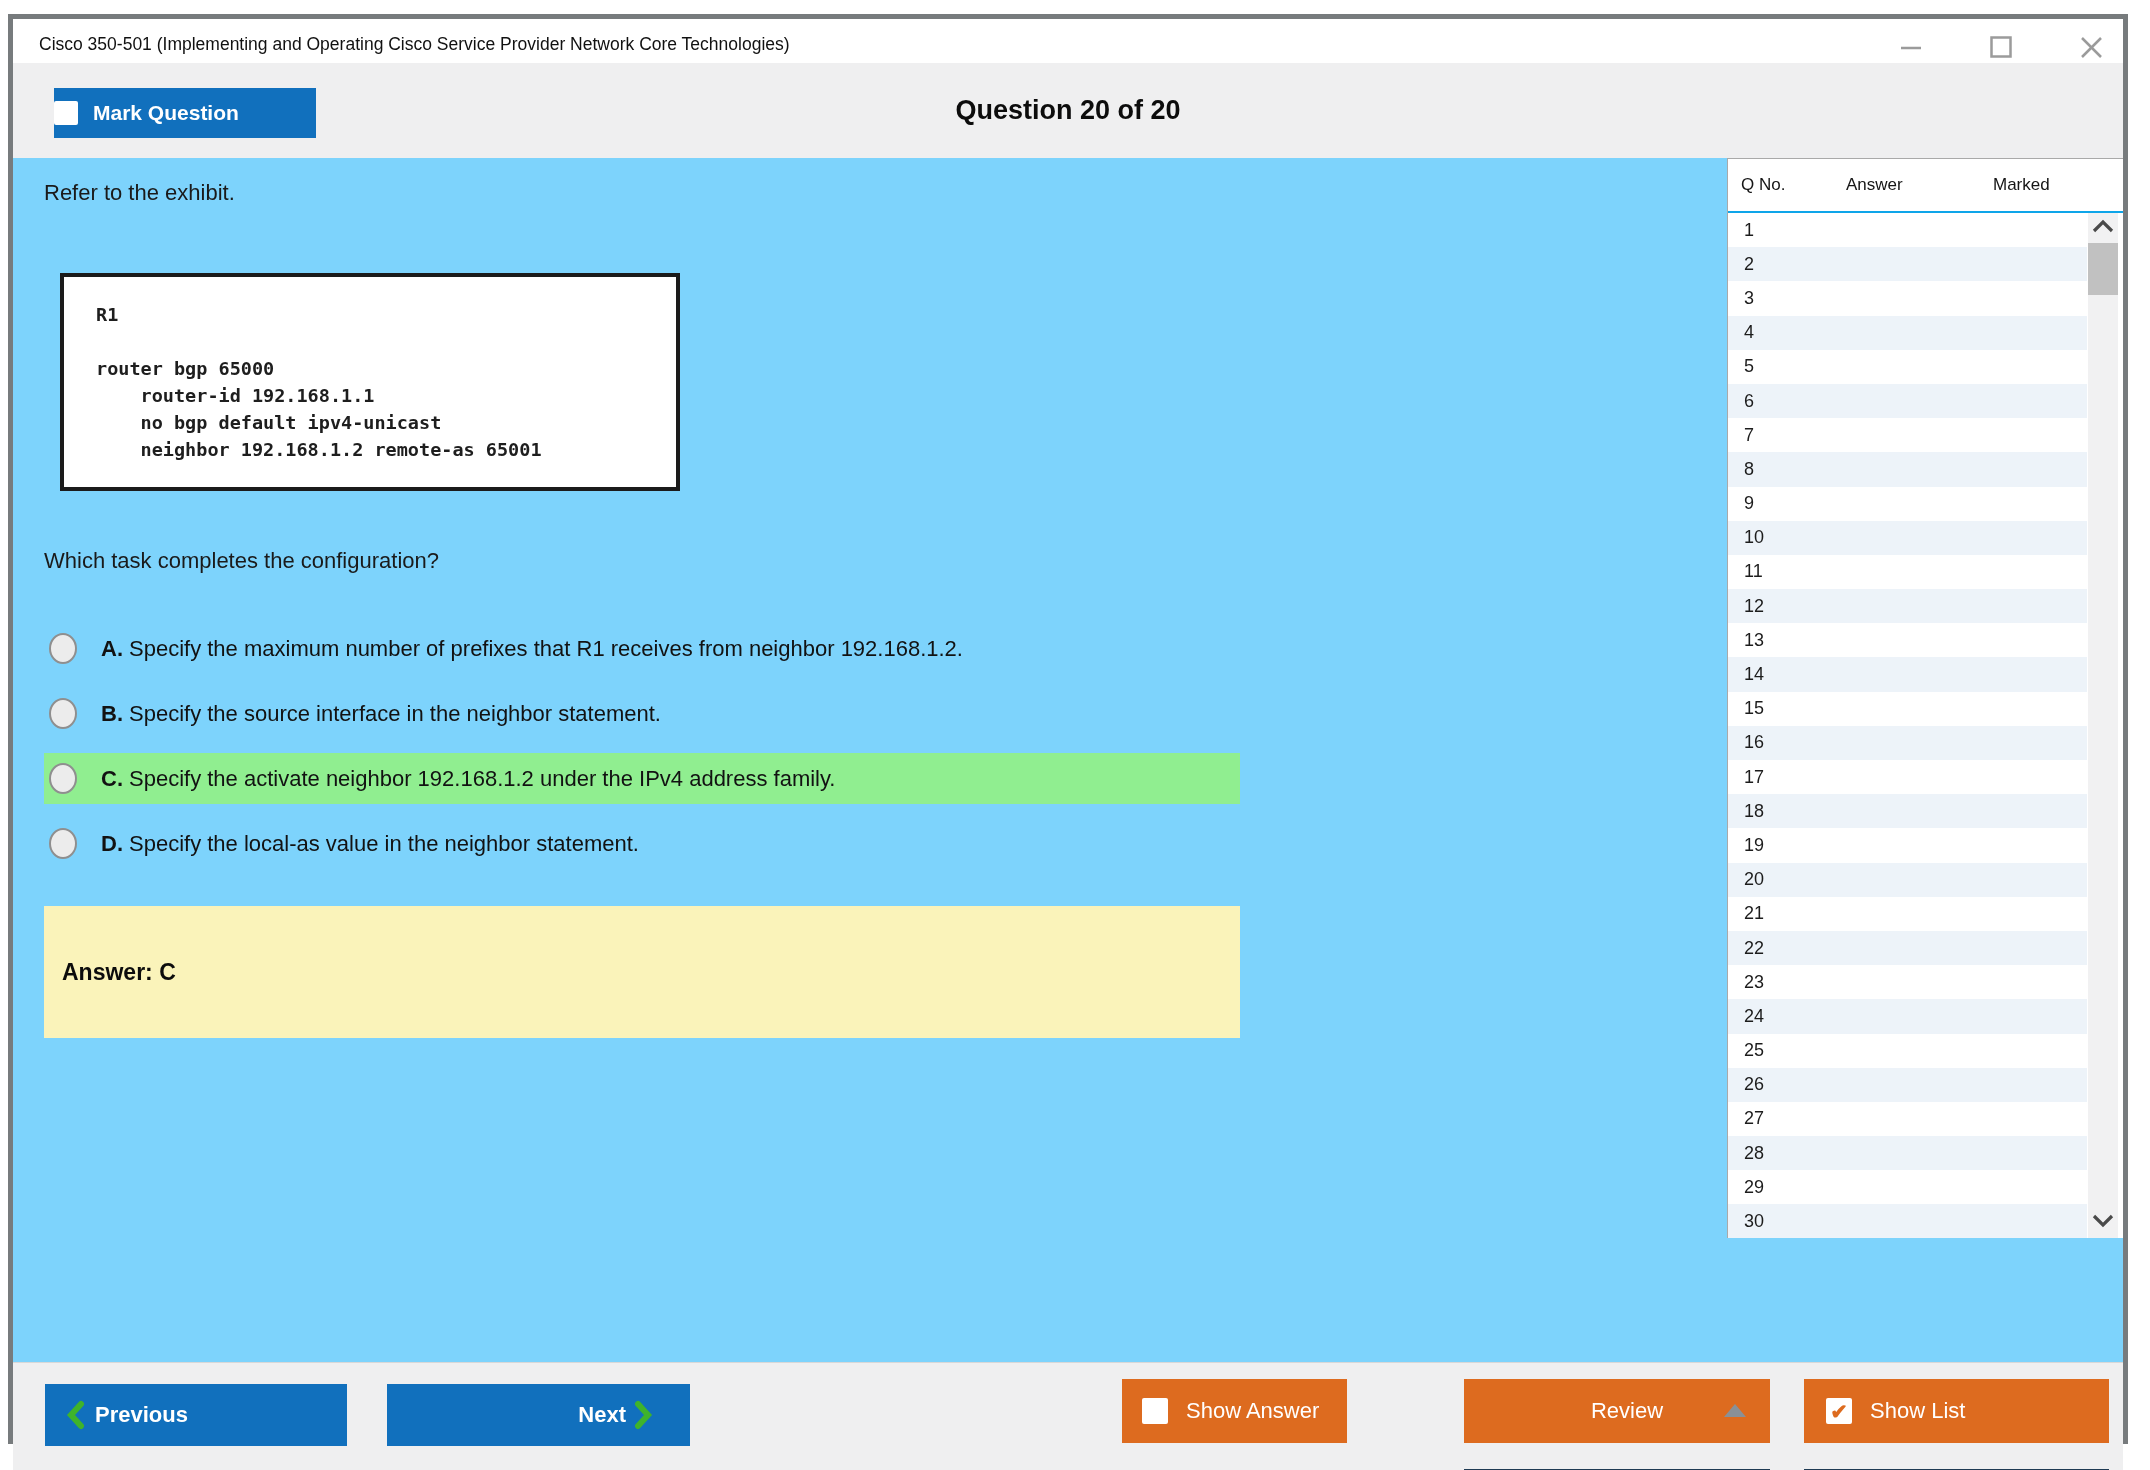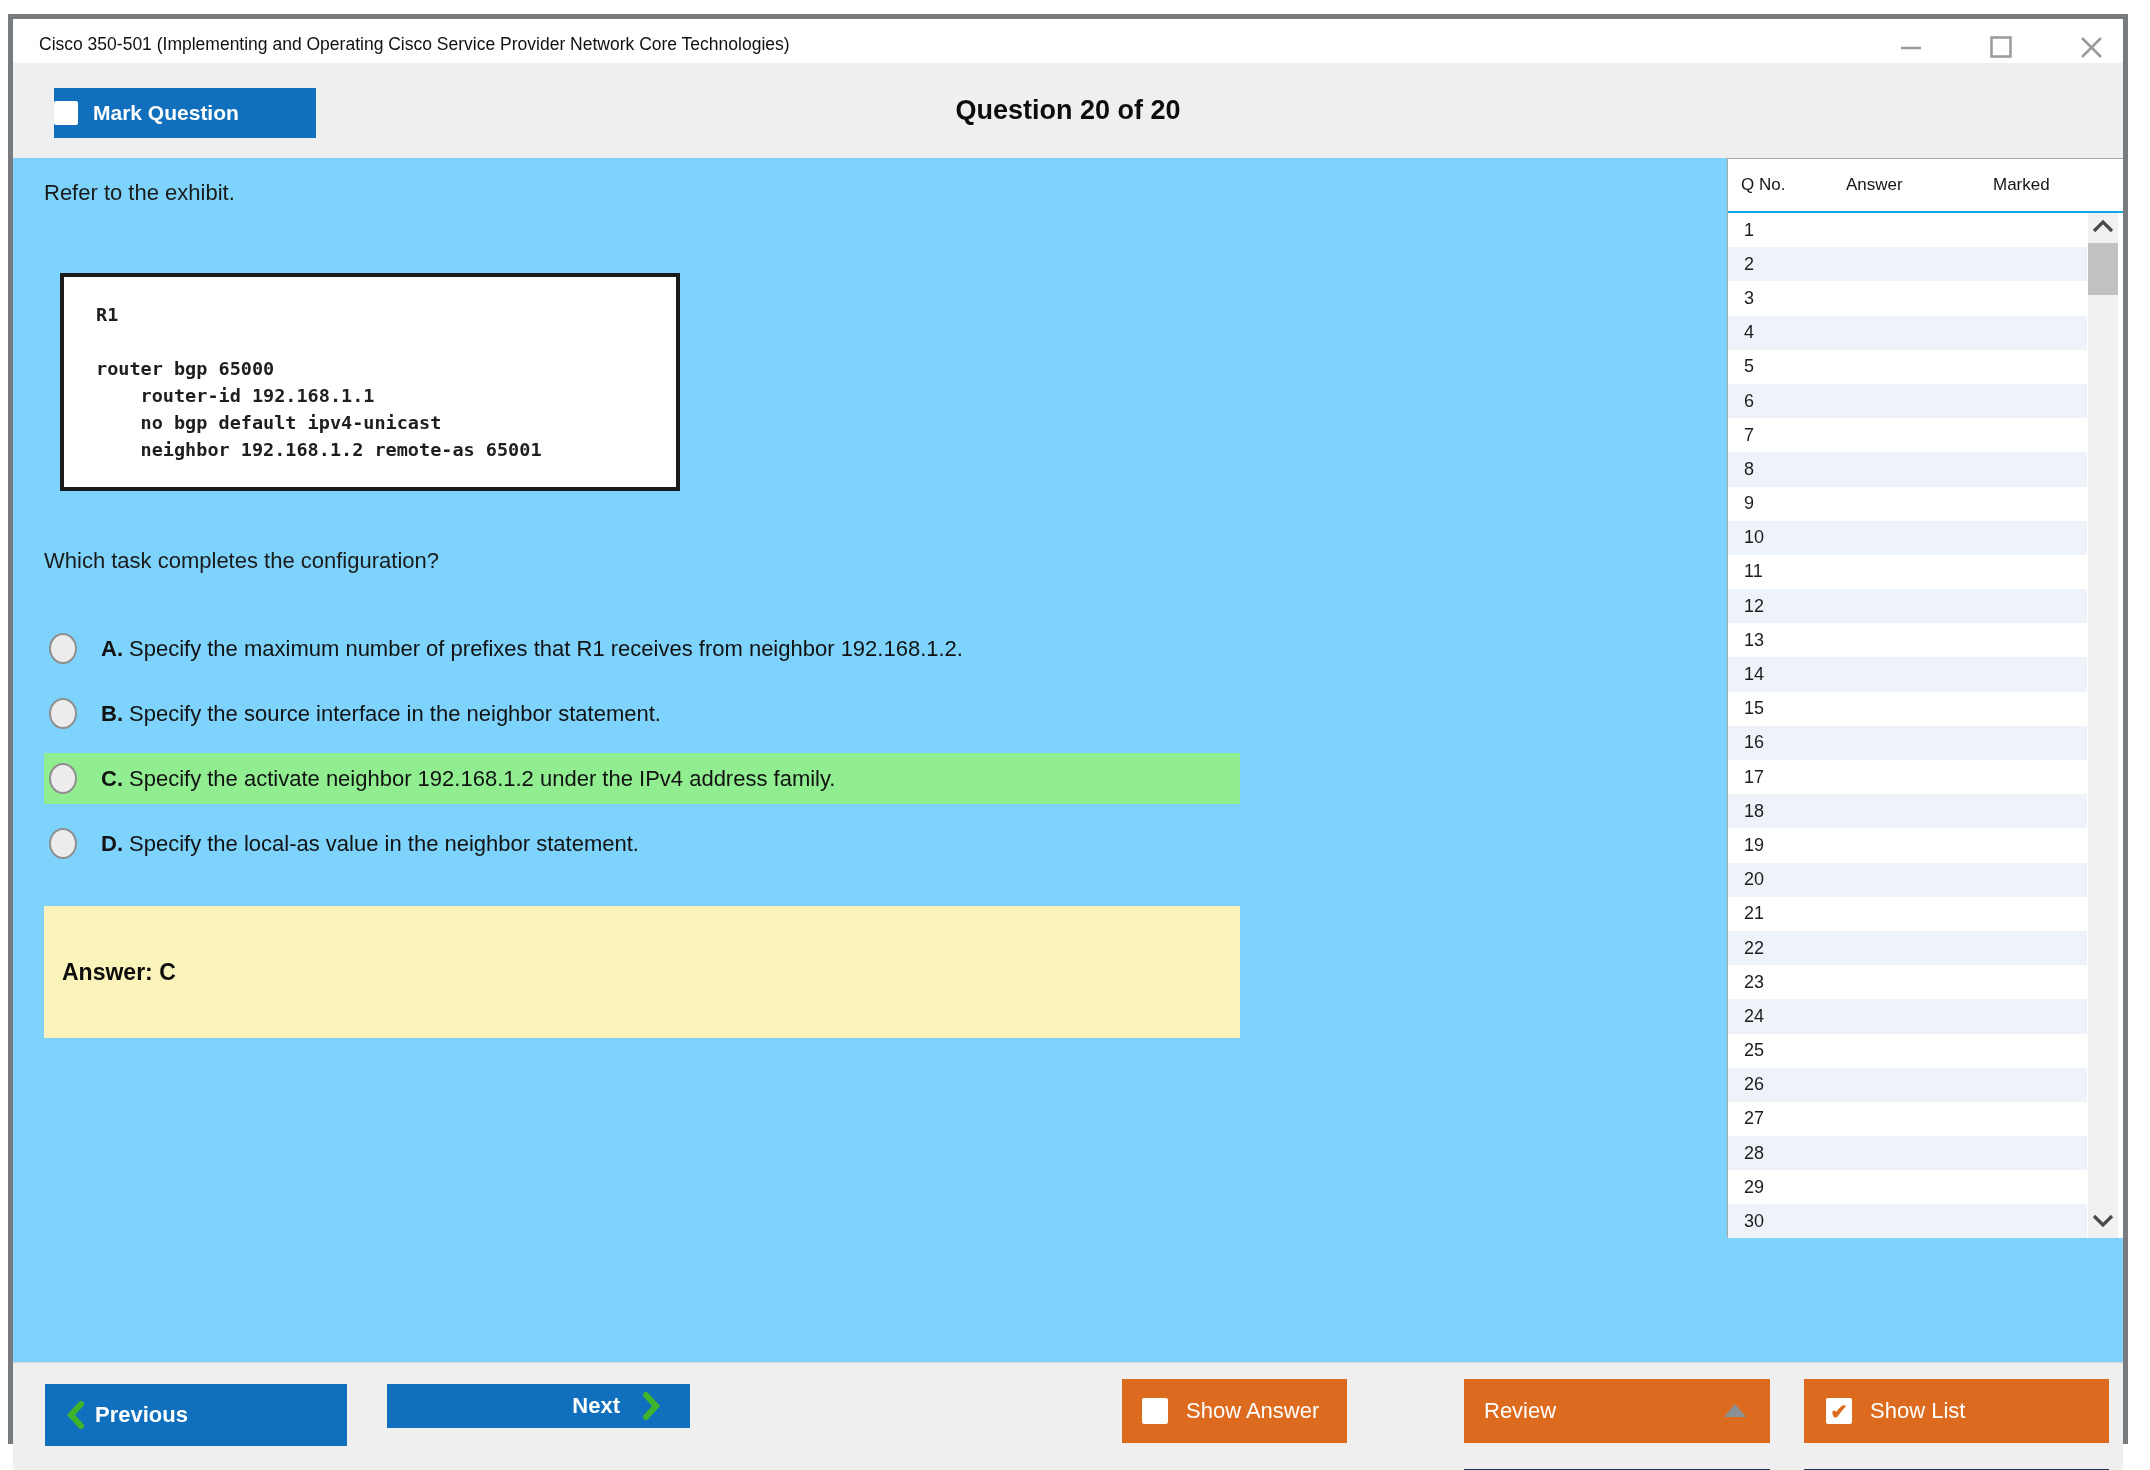--- a/index.html
+++ b/index.html
@@ -51,28 +51,28 @@
   .q-num{padding-left:16px;font-size:18px;color:#1c1c1c;}
   .v-scroll{position:absolute;top:54px;bottom:0;right:5px;width:30px;background:#f1f1f2;}
   .scroll-up{position:absolute;top:6px;left:4px;}
   .scroll-down{position:absolute;bottom:6px;left:4px;}
   .scroll-thumb{position:absolute;top:30px;left:0;width:30px;height:52px;background:#c1c1c1;}
   
   .footer{position:relative;height:189px;background:#efeff0;border-top:1px solid #d8d8d8;box-sizing:border-box;}
   .btn{display:flex;align-items:center;box-sizing:border-box;cursor:default;}
   .btn-prev{position:absolute;left:32px;top:21px;width:302px;height:62px;background:var(--blue,#1170BD);
         padding-left:20px;gap:8px;}
-  .btn-next{position:absolute;left:374px;top:21px;width:303px;height:44px;background:var(--blue,#1170BD);
-        justify-content:flex-end;padding-right:28px;gap:20px;}
+  .btn-next{position:absolute;left:374px;top:21px;width:303px;height:62px;background:var(--blue,#1170BD);
+        justify-content:flex-end;padding-right:36px;gap:6px;}
   .btn-blue-lbl{color:#fff;font-weight:bold;font-size:22px;}
   .zoom-tools{position:absolute;left:30px;top:122px;display:flex;gap:20px;}
   .btn-showanswer{position:absolute;left:1109px;top:16px;width:225px;height:64px;background:var(--orange,#DD6B1F);
         padding-left:20px;gap:18px;}
   .btn-review{position:absolute;left:1451px;top:16px;width:306px;height:64px;background:var(--orange,#DD6B1F);
-        padding-left:20px;}
+        padding-left:20px;justify-content:center;}
   .btn-showlist{position:absolute;left:1791px;top:16px;width:305px;height:64px;background:var(--orange,#DD6B1F);
         padding-left:22px;gap:18px;}
   .btn-orange-lbl{color:#fff;font-size:22px;}
   .cb26{width:26px;height:26px;background:#fff;border-radius:2px;display:flex;align-items:center;justify-content:center;}
   .cb26 .mark{color:var(--orange,#DD6B1F);font-size:21px;font-weight:bold;line-height:1;}
   .tri-up{position:absolute;right:24px;top:25px;width:0;height:0;
         border-left:11px solid transparent;border-right:11px solid transparent;border-bottom:13px solid #8a9096;}
   .btn-save{position:absolute;left:1451px;top:106px;width:306px;height:56px;background:var(--navy,#1E3A53);justify-content:center;}
   .btn-end{position:absolute;left:1791px;top:106px;width:305px;height:56px;background:var(--navy,#1E3A53);justify-content:center;}
   .btn-navy-lbl{color:#fff;font-weight:bold;font-size:22px;}

